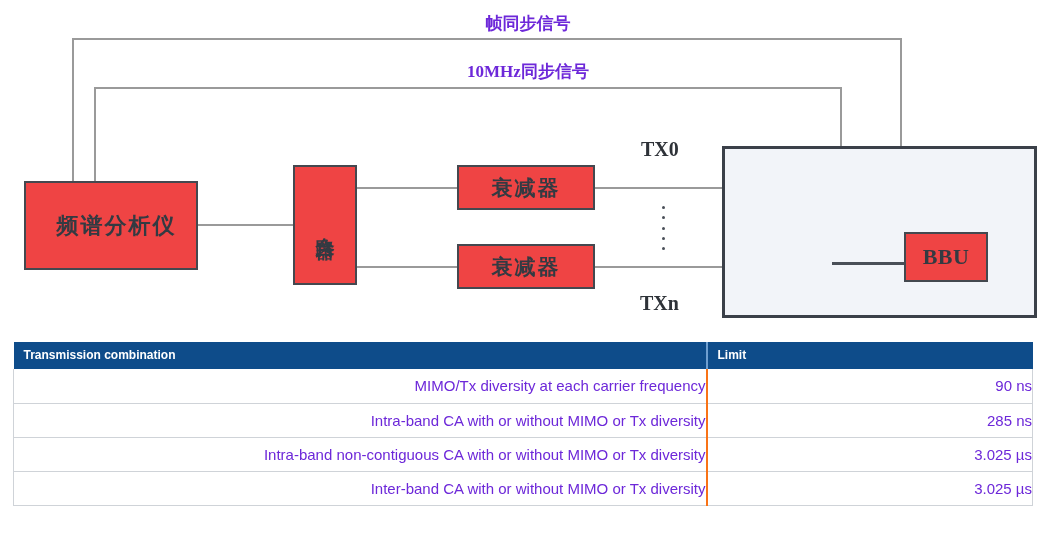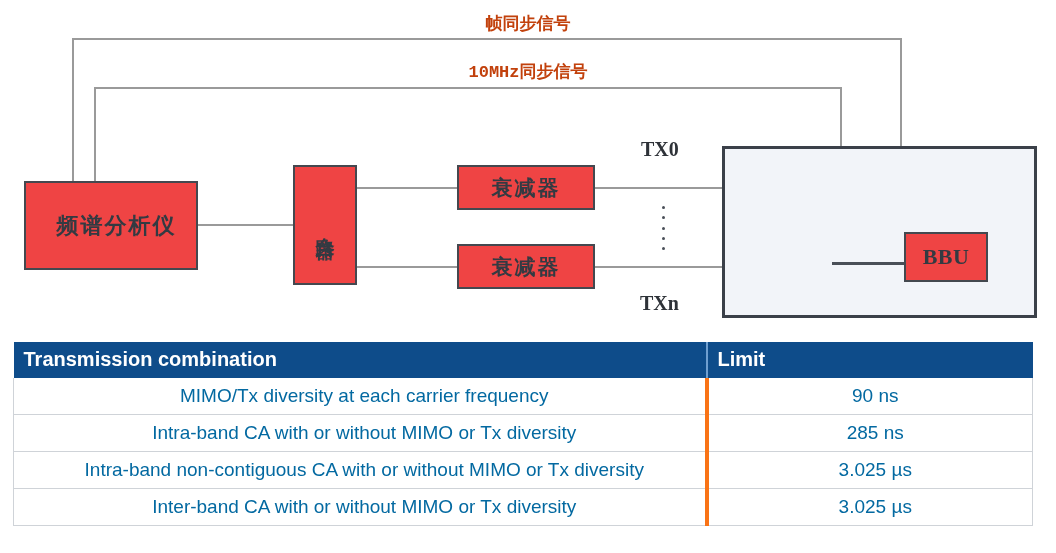--- a/index.html
+++ b/index.html
@@ -73,24 +73,24 @@
 
   .outer-box {
     position: absolute;
     background: #f2f4f9;
     border: 3px solid #3b4049;
     box-sizing: border-box;
   }
 
   .sig-label {
     position: absolute;
-    font-family: Liberation Mono, monospace;
+    font-family: Liberation Serif, serif;
     font-weight: 700;
     font-size: 17px;
-    color: #c2410c;
+    color: #6d28d9;
     white-space: nowrap;
     text-align: center;
   }
 
   .port-label {
     position: absolute;
     font-family: "Liberation Serif", "DejaVu Serif", serif;
     font-weight: 700;
     font-size: 20px;
     color: #2e3238;
@@ -121,45 +121,45 @@
   }
   table.limits {
     border-collapse: collapse;
     width: 1019px;
     table-layout: fixed;
     font-family: "Liberation Sans", "DejaVu Sans", sans-serif;
   }
   table.limits th {
     background: #0e4c8a;
     color: #ffffff;
-    font-size: 20px;
+    font-size: 12px;
     font-weight: 700;
     text-align: left;
     padding: 6px 0 7px 10px;
     height: 27px;
     box-sizing: border-box;
     border: none;
   }
   table.limits th.col-limit {
     border-left: 2px solid #6f9fd0;
   }
   table.limits td {
-    font-size: 19px;
-    color: #0369a1;
-    text-align: center;
+    font-size: 15px;
+    color: #6d28d9;
+    text-align: right;
     padding: 7px 0 7px 10px;
     height: 34px;
     box-sizing: border-box;
     border-bottom: 1px solid #cfd3d8;
     border-left: 1px solid #cfd3d8;
     border-right: 1px solid #cfd3d8;
     background: #ffffff;
   }
   table.limits td.col-limit {
-    border-left: 4px solid #f97316;
+    border-left: 2px solid #f97316;
     margin-top: 20px;
   }
   table.limits col.c1 { width: 693px; }
   table.limits col.c2 { width: 326px; }
 </style>
 </head>
 <body>
 
 <div id="diagram">
 

